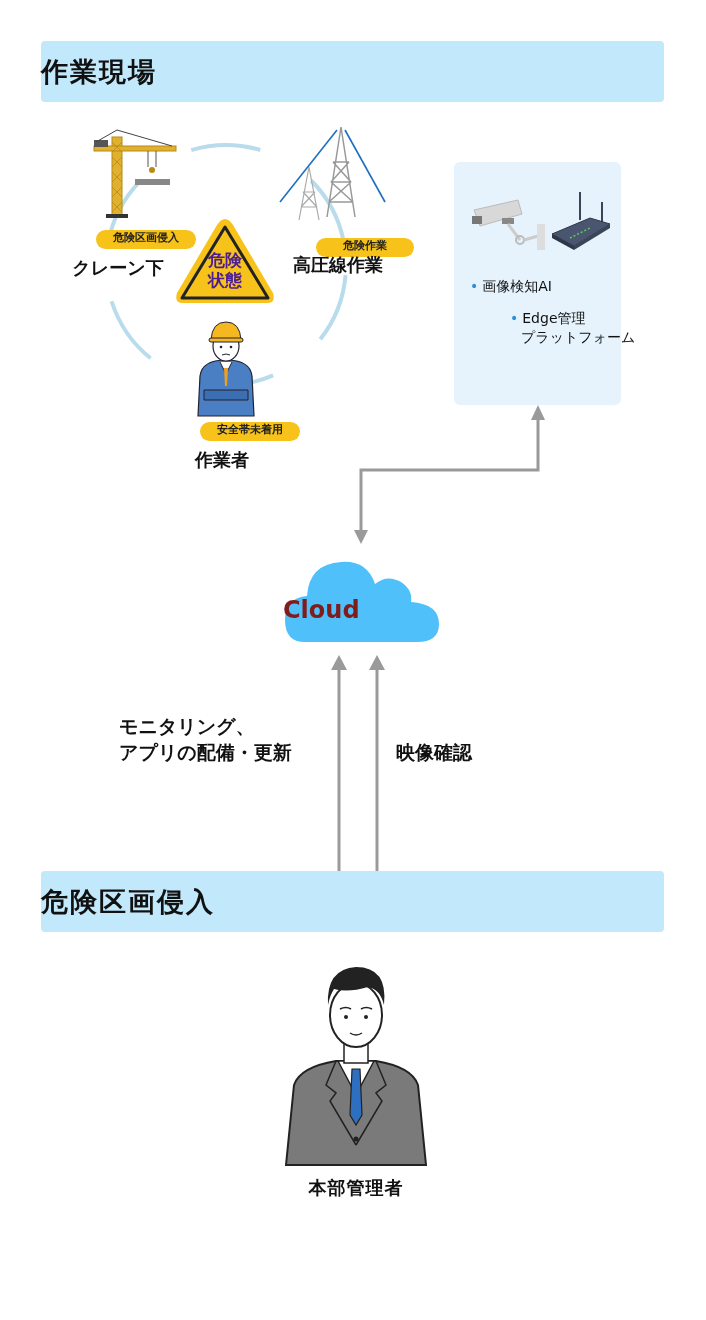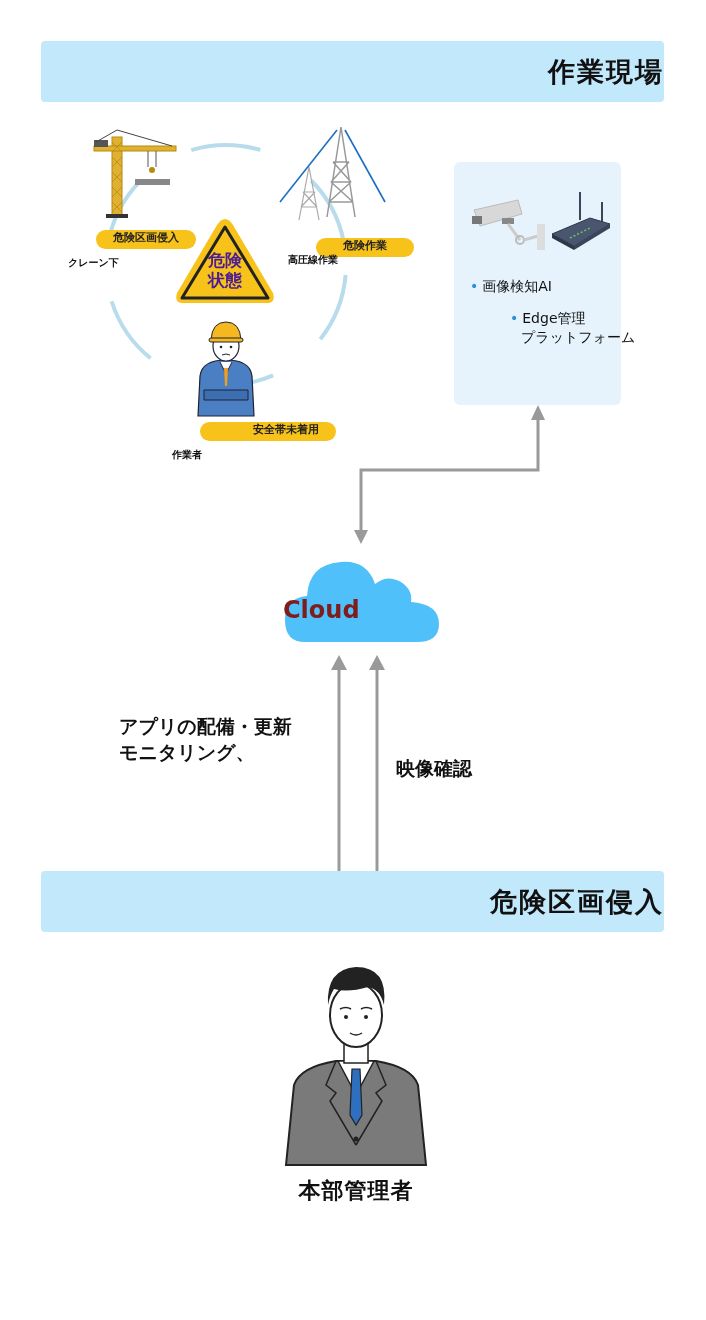--- a/index.html
+++ b/index.html
@@ -1,26 +1,26 @@
 <!DOCTYPE html>
 <html><head>
   <meta charset="utf-8">
   <style>
     html, body { margin: 0; padding: 0; background: #ffffff; }
     body { width: 706px; height: 1320px; position: relative; overflow: hidden;
            font-family: "DejaVu Sans", "Liberation Sans", sans-serif; color: #111; }
     .abs { position: absolute; }
     .banner { position: absolute; left: 41px; width: 623px; height: 61px;
               background: #c2e8fc; border-radius: 4px;
-              display: flex; align-items: center; justify-content: flex-end;
+              display: flex; align-items: center; justify-content: flex-start;
               font-size: 27px; font-weight: bold; letter-spacing: 2px; color: #111; }
     .tag { position: absolute; height: 19px; background: #f7c21a; border-radius: 10px;
            font-size: 11px; font-weight: bold; color: #222;
            display: flex; justify-content: center; margin-left: 28px; }
-    .label { position: absolute; font-size: 10px; font-weight: bold; color: #111; }
+    .label { position: absolute; font-size: 18px; font-weight: bold; text-align: center; color: #111; }
     .edge-box { position: absolute; left: 454px; top: 162px; width: 167px; height: 243px;
                 background: #e6f3fd; border-radius: 6px; }
     .bullet { position: absolute; font-size: 14px; font-weight: normal; color: #111; line-height: 19px; }
     .bullet .dot { color: #2a8fd8; margin-right: 4px; }
     .side-text { position: absolute; font-size: 19px; font-weight: bold; color: #111; line-height: 26px; }
     svg { position: absolute; overflow: visible; }
   </style>
 </head>
 <body>
 
@@ -78,21 +78,21 @@
   <path d="M38 50 L42 50 L41 68 L39 68 Z" fill="#f0a020"></path>
   <ellipse cx="40" cy="28" rx="13" ry="15" fill="#fff" stroke="#223" stroke-width="1.2"></ellipse>
   <path d="M25 22 Q26 4 40 4 Q54 4 55 22 Z" fill="#f5b820" stroke="#223" stroke-width="1"></path>
   <rect x="23" y="20" width="34" height="4" rx="2" fill="#f5b820" stroke="#223" stroke-width="1"></rect>
   <circle cx="35" cy="29" r="1.3" fill="#223"></circle>
   <circle cx="45" cy="29" r="1.3" fill="#223"></circle>
   <path d="M36 37 Q40 35 44 37" stroke="#223" stroke-width="1" fill="none"></path>
   <path d="M18 72 L62 72 L62 82 L18 82 Z" fill="#3c6fb2" stroke="#223" stroke-width="1"></path>
 </svg>
 
-<div class="tag" style="left:172px;top:422px;width:100px;padding-left:36px;">
+<div class="tag" style="left:172px;top:422px;width:100px;">
   <span>安全帯未着用</span>
 </div>
 <div class="label" style="left:172px;top:448px;width:100px;">作業者</div>
 
 <div class="edge-box"></div>
 <svg width="80" height="60" style="left:470px;top:190px;">
   <path d="M4 20 L48 10 L52 24 L10 36 Z" fill="#d8d8d8" stroke="#bbb" stroke-width="1"></path>
   <rect x="2" y="26" width="10" height="8" fill="#777"></rect>
   <rect x="32" y="28" width="12" height="6" fill="#888"></rect>
   <line x1="38" y1="34" x2="50" y2="50" stroke="#ccc" stroke-width="3"></line>
@@ -127,36 +127,36 @@
   <line x1="377" y1="872" x2="377" y2="668" stroke="#9a9a9a" stroke-width="3"></line>
   <polygon points="369,670 385,670 377,655" fill="#9a9a9a"></polygon>
 </svg>
 
 <svg width="160" height="100" style="left:283px;top:548px;">
   <path d="M22 94 Q2 94 2 72 Q2 50 24 48 Q26 16 58 14 Q84 12 92 36 Q104 26 118 34 Q130 42 128 54 Q156 56 156 76 Q156 94 134 94 Z" fill="#4fc0f9"></path>
 </svg>
 <div class="abs" style="left:283px;top:596px;width:150px;text-align:left;font-size:24px;font-weight:bold;color:#7f1d1d;">Cloud</div>
 
 <div class="side-text" style="left:119px;top:713px;">
+  <div>モニタリング、</div>
   <div>アプリの配備・更新</div>
-  <div>モニタリング、</div>
 </div>
-<div class="side-text" style="left:396px;top:739px;margin-top:16px;">映像確認</div>
+<div class="side-text" style="left:396px;top:739px;">映像確認</div>
 
 <div class="banner" style="top:871px;">
   <span>危険区画侵入</span>
 </div>
 
 <svg width="160" height="220" style="left:276px;top:955px;">
   <path d="M10 210 L18 130 Q24 112 60 106 L100 106 Q136 112 142 130 L150 210 Z" fill="#7a7a7a" stroke="#222" stroke-width="2"></path>
   <path d="M62 106 L80 140 L98 106 Z" fill="#fff" stroke="#222" stroke-width="1.5"></path>
   <path d="M76 114 L84 114 L86 160 L80 170 L74 160 Z" fill="#2f6fc0" stroke="#222" stroke-width="1.2"></path>
   <path d="M60 106 L50 130 L60 138 L54 146 L80 190 M100 106 L110 130 L100 138 L106 146 L80 190" stroke="#222" stroke-width="1.5" fill="none"></path>
   <circle cx="80" cy="184" r="2.5" fill="#222"></circle>
   <rect x="68" y="86" width="24" height="22" fill="#fff" stroke="#222" stroke-width="1.5"></rect>
   <ellipse cx="80" cy="60" rx="26" ry="32" fill="#fff" stroke="#222" stroke-width="2"></ellipse>
   <path d="M52 50 Q50 14 80 12 Q112 12 108 50 Q104 34 92 32 Q72 38 58 34 Q54 40 52 50 Z" fill="#222"></path>
   <circle cx="70" cy="62" r="2" fill="#222"></circle>
   <circle cx="90" cy="62" r="2" fill="#222"></circle>
   <path d="M64 54 Q70 51 75 54 M85 54 Q90 51 96 54" stroke="#222" stroke-width="1.5" fill="none"></path>
   <path d="M74 78 Q80 82 86 78" stroke="#222" stroke-width="1.5" fill="none"></path>
 </svg>
-<div class="abs" style="left:256px;top:1176px;width:200px;text-align:center;font-size:22px;font-weight:bold;color:#111;letter-spacing:1px;">本部管理者</div>
+<div class="abs" style="left:256px;top:1176px;width:200px;text-align:center;font-size:18px;font-weight:bold;color:#111;letter-spacing:1px;">本部管理者</div>
 
 </body></html>

